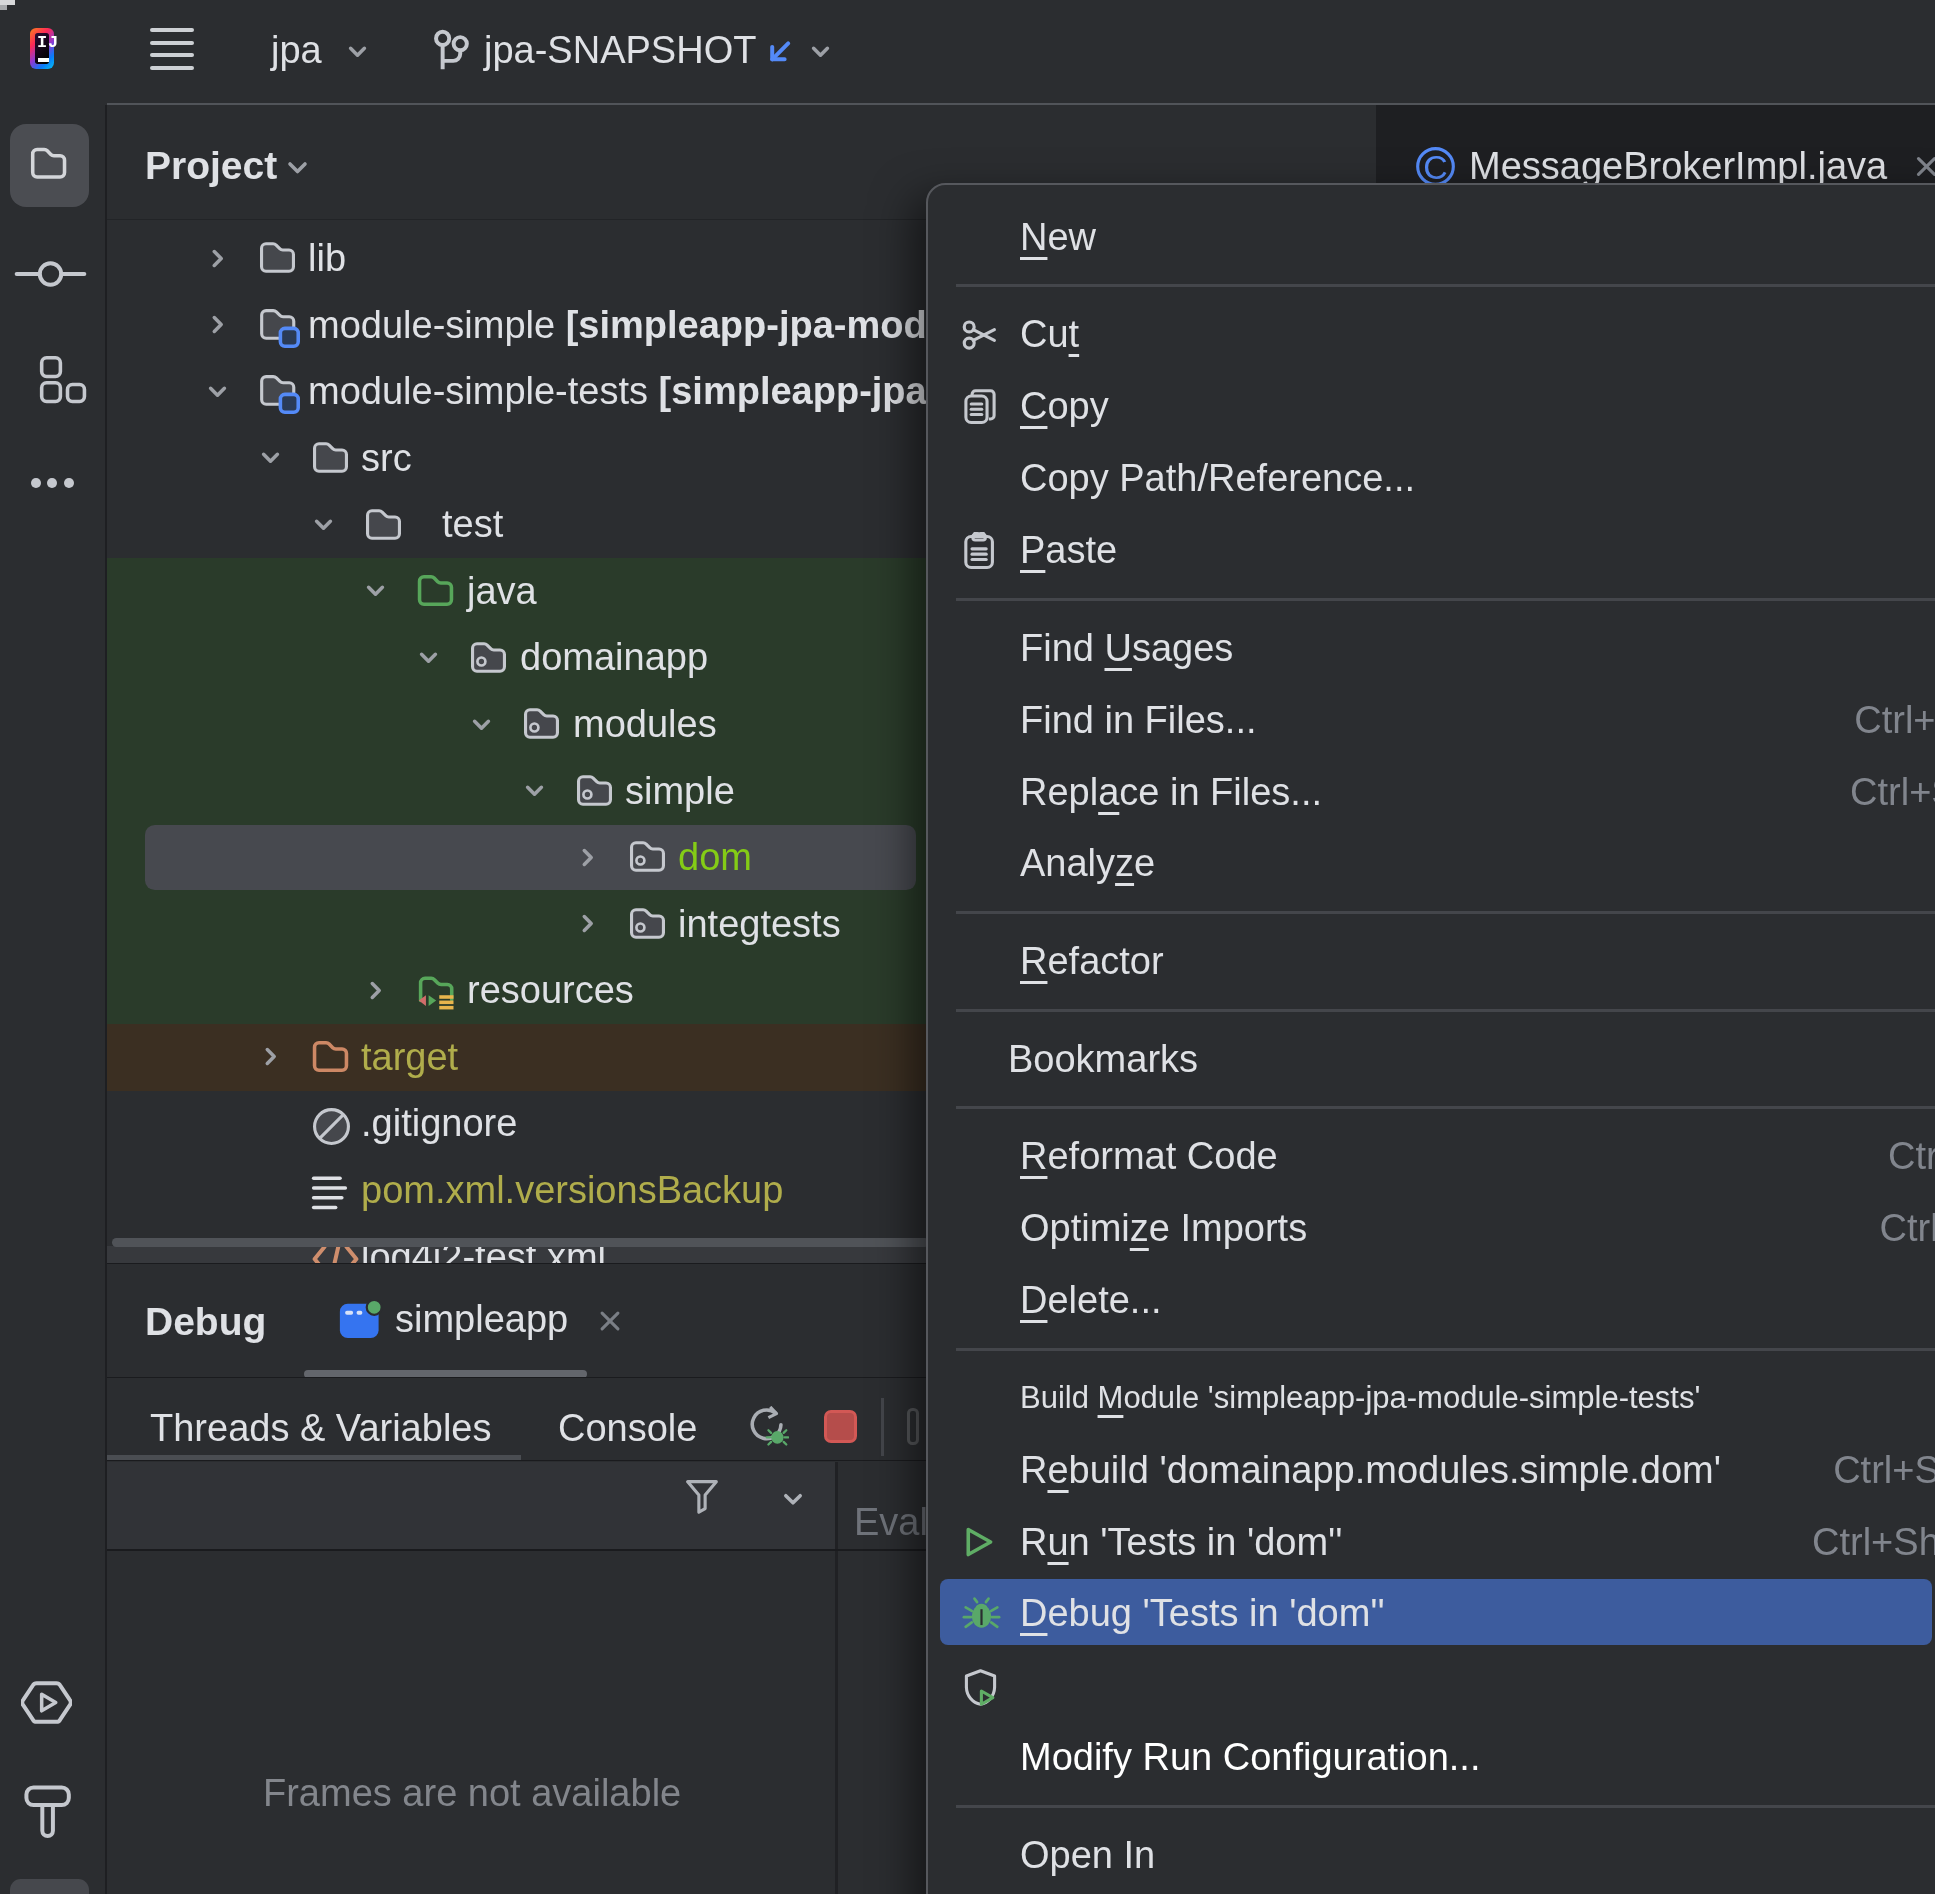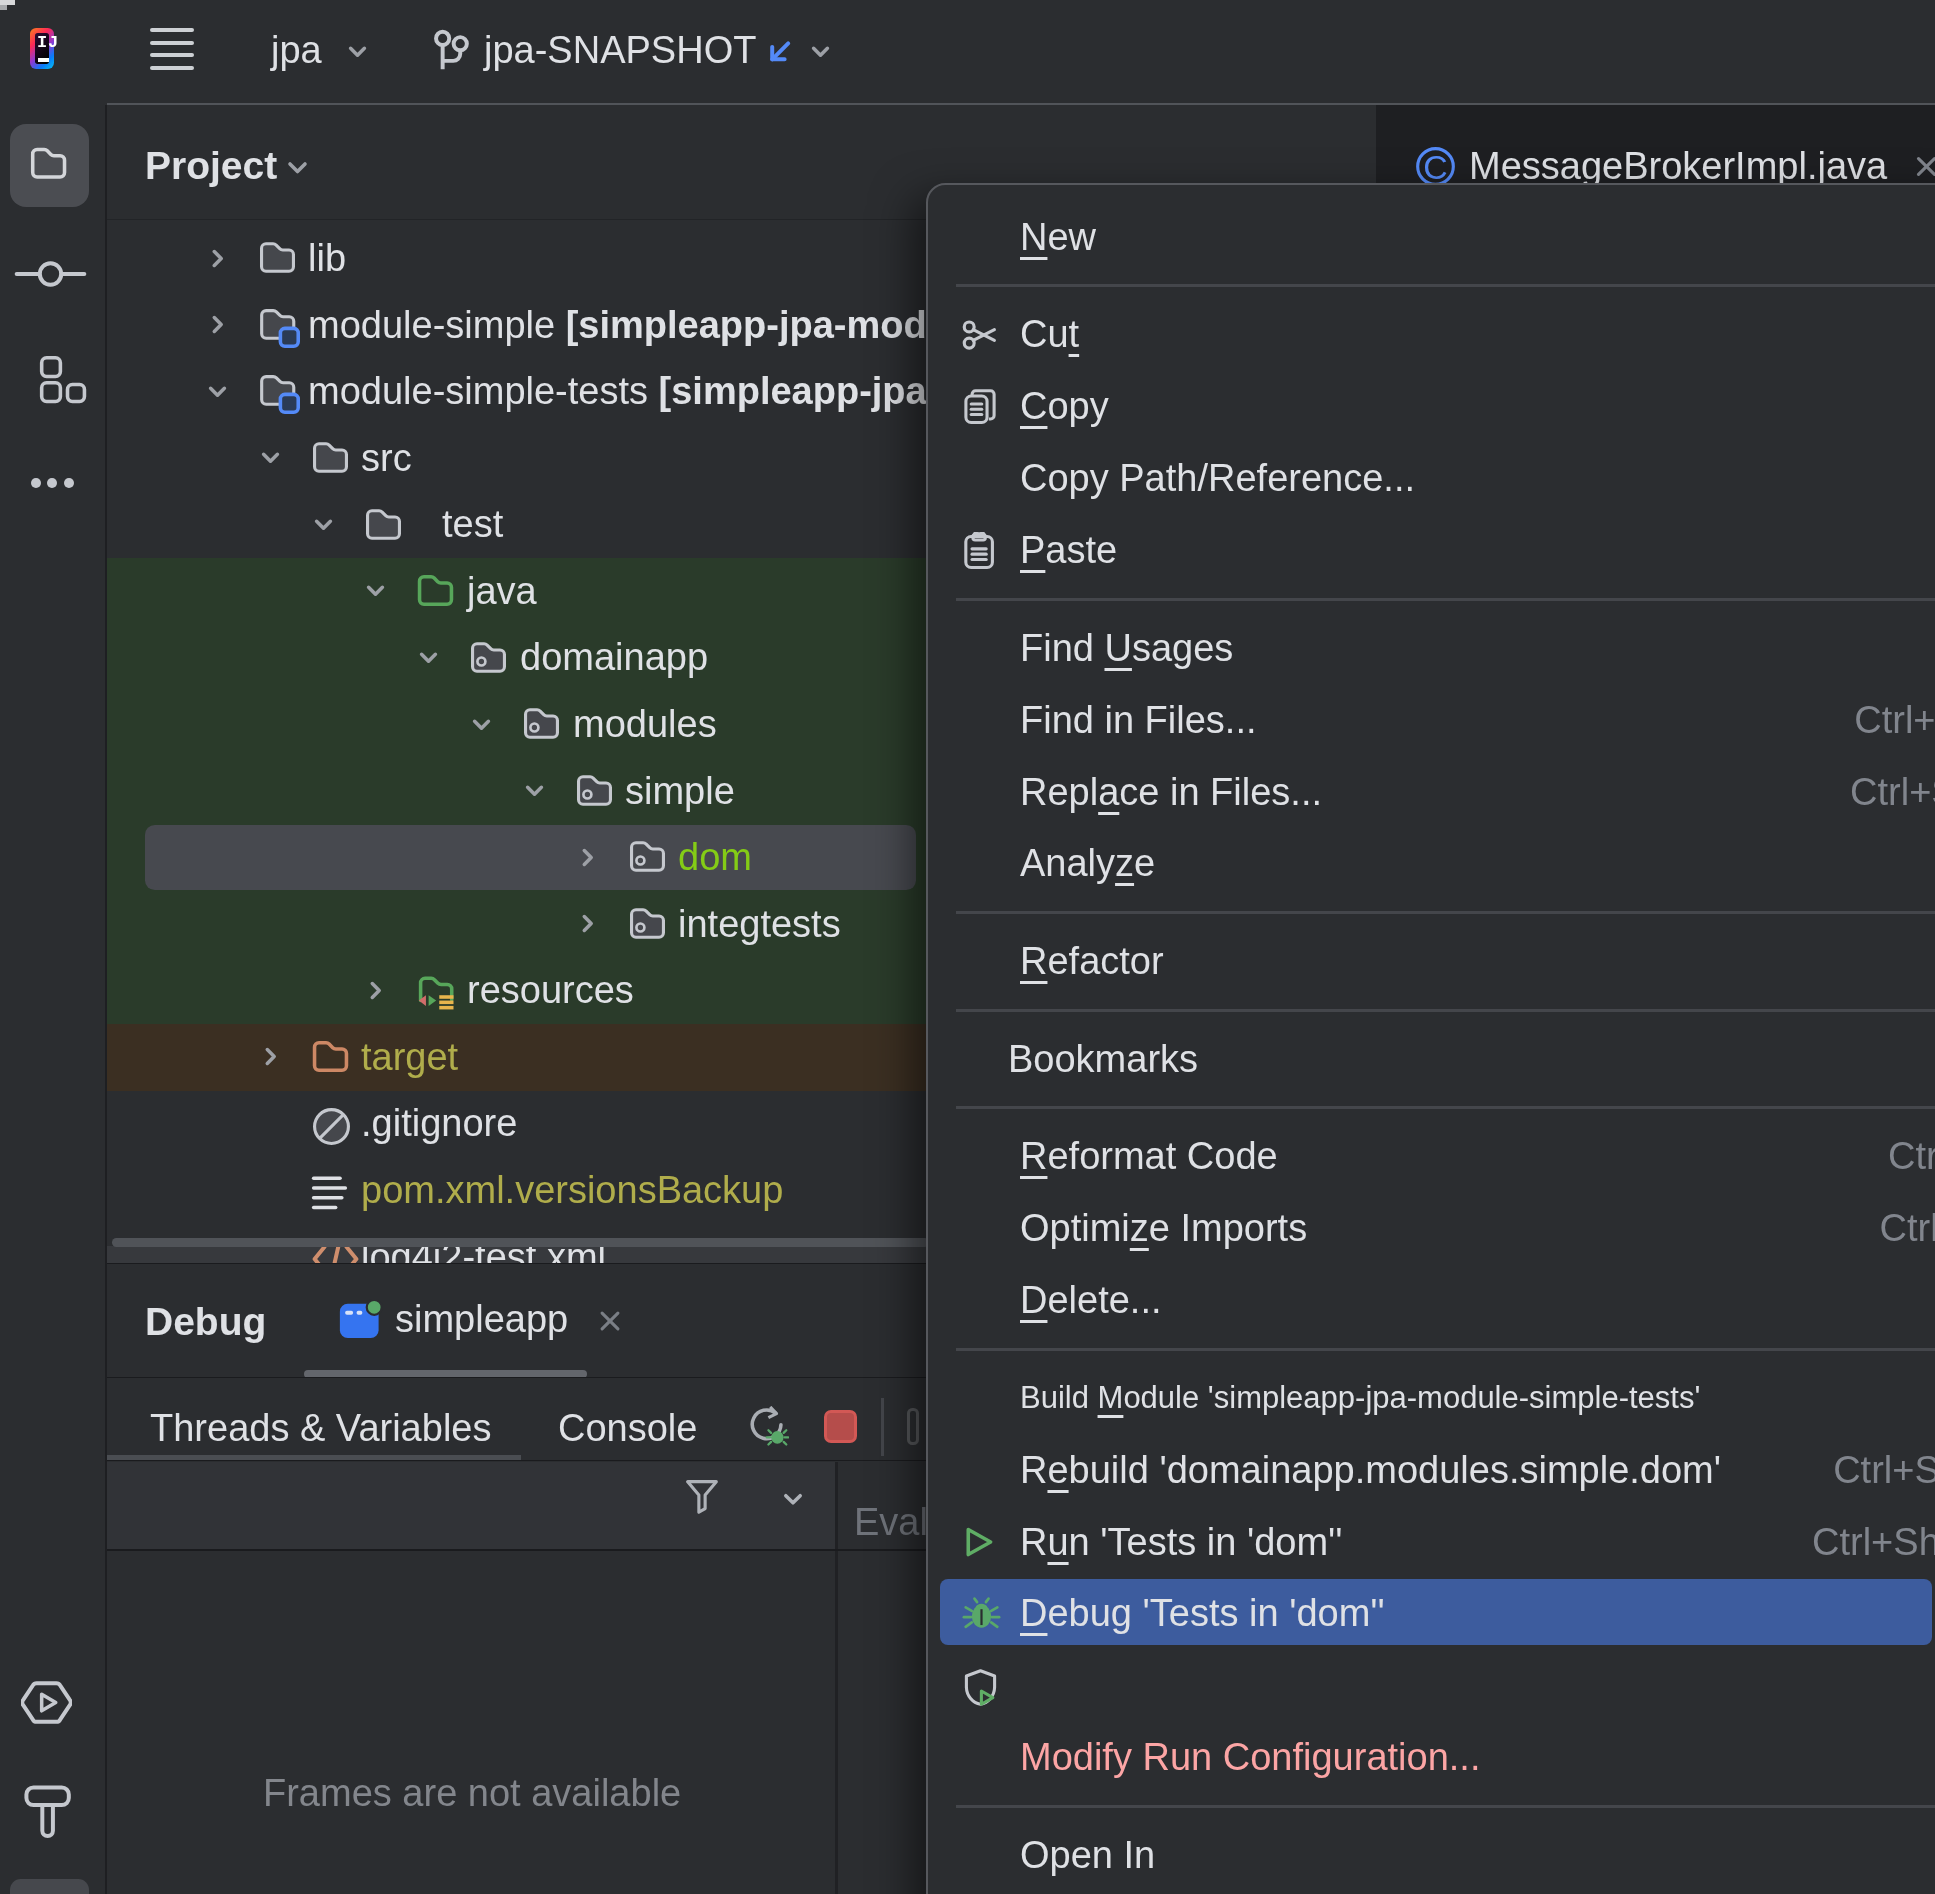--- a/index.html
+++ b/index.html
@@ -353,17 +353,17 @@
             <line x1="34" y1="14" x2="28" y2="6"></line>
             <line x1="54" y1="14" x2="60" y2="6"></line>
           </g>
           <line x1="44" y1="30" x2="44" y2="66" stroke="#2b2d30" stroke-width="5"></line>
         </svg></div>
 <div style="position:absolute;left:92px;top:1397px;height:62px;line-height:62px;font-size:38px;color:#dfe1e5;white-space:nowrap;"><span class="u">D</span>ebug 'Tests in 'dom''</div>
 <div style="position:absolute;left:34px;top:1483px;"><svg width="37" height="39" viewBox="0 0 84 88" fill="none">
           <path d="M42 6 l32 12 v26 a38 40 0 0 1 -32 38 a38 40 0 0 1 -32 -38 v-26 z" fill="none" stroke="#c5c8ce" stroke-width="7" stroke-linejoin="round"></path>
           <path d="M44 52 l26 15 -26 15 z" fill="#2b2d30" stroke="#5fad65" stroke-width="7" stroke-linejoin="round"></path>
         </svg></div>
-<div style="position:absolute;left:92px;top:1541px;height:62px;line-height:62px;font-size:38px;color:#fca5a5;white-space:nowrap;">Modify Run Configuration...</div>
+<div style="position:absolute;left:92px;top:1541px;height:62px;line-height:62px;font-size:38px;color:#ffffff;white-space:nowrap;">Modify Run Configuration...</div>
 <div style="position:absolute;left:27.5px;top:1620px;width:1154px;height:2.7px;background:#44464b;"></div>
 <div style="position:absolute;left:92px;top:1639px;height:62px;line-height:62px;font-size:38px;color:#dfe1e5;white-space:nowrap;">Open In</div>
 </div>
 </div>
 
 </body></html>

